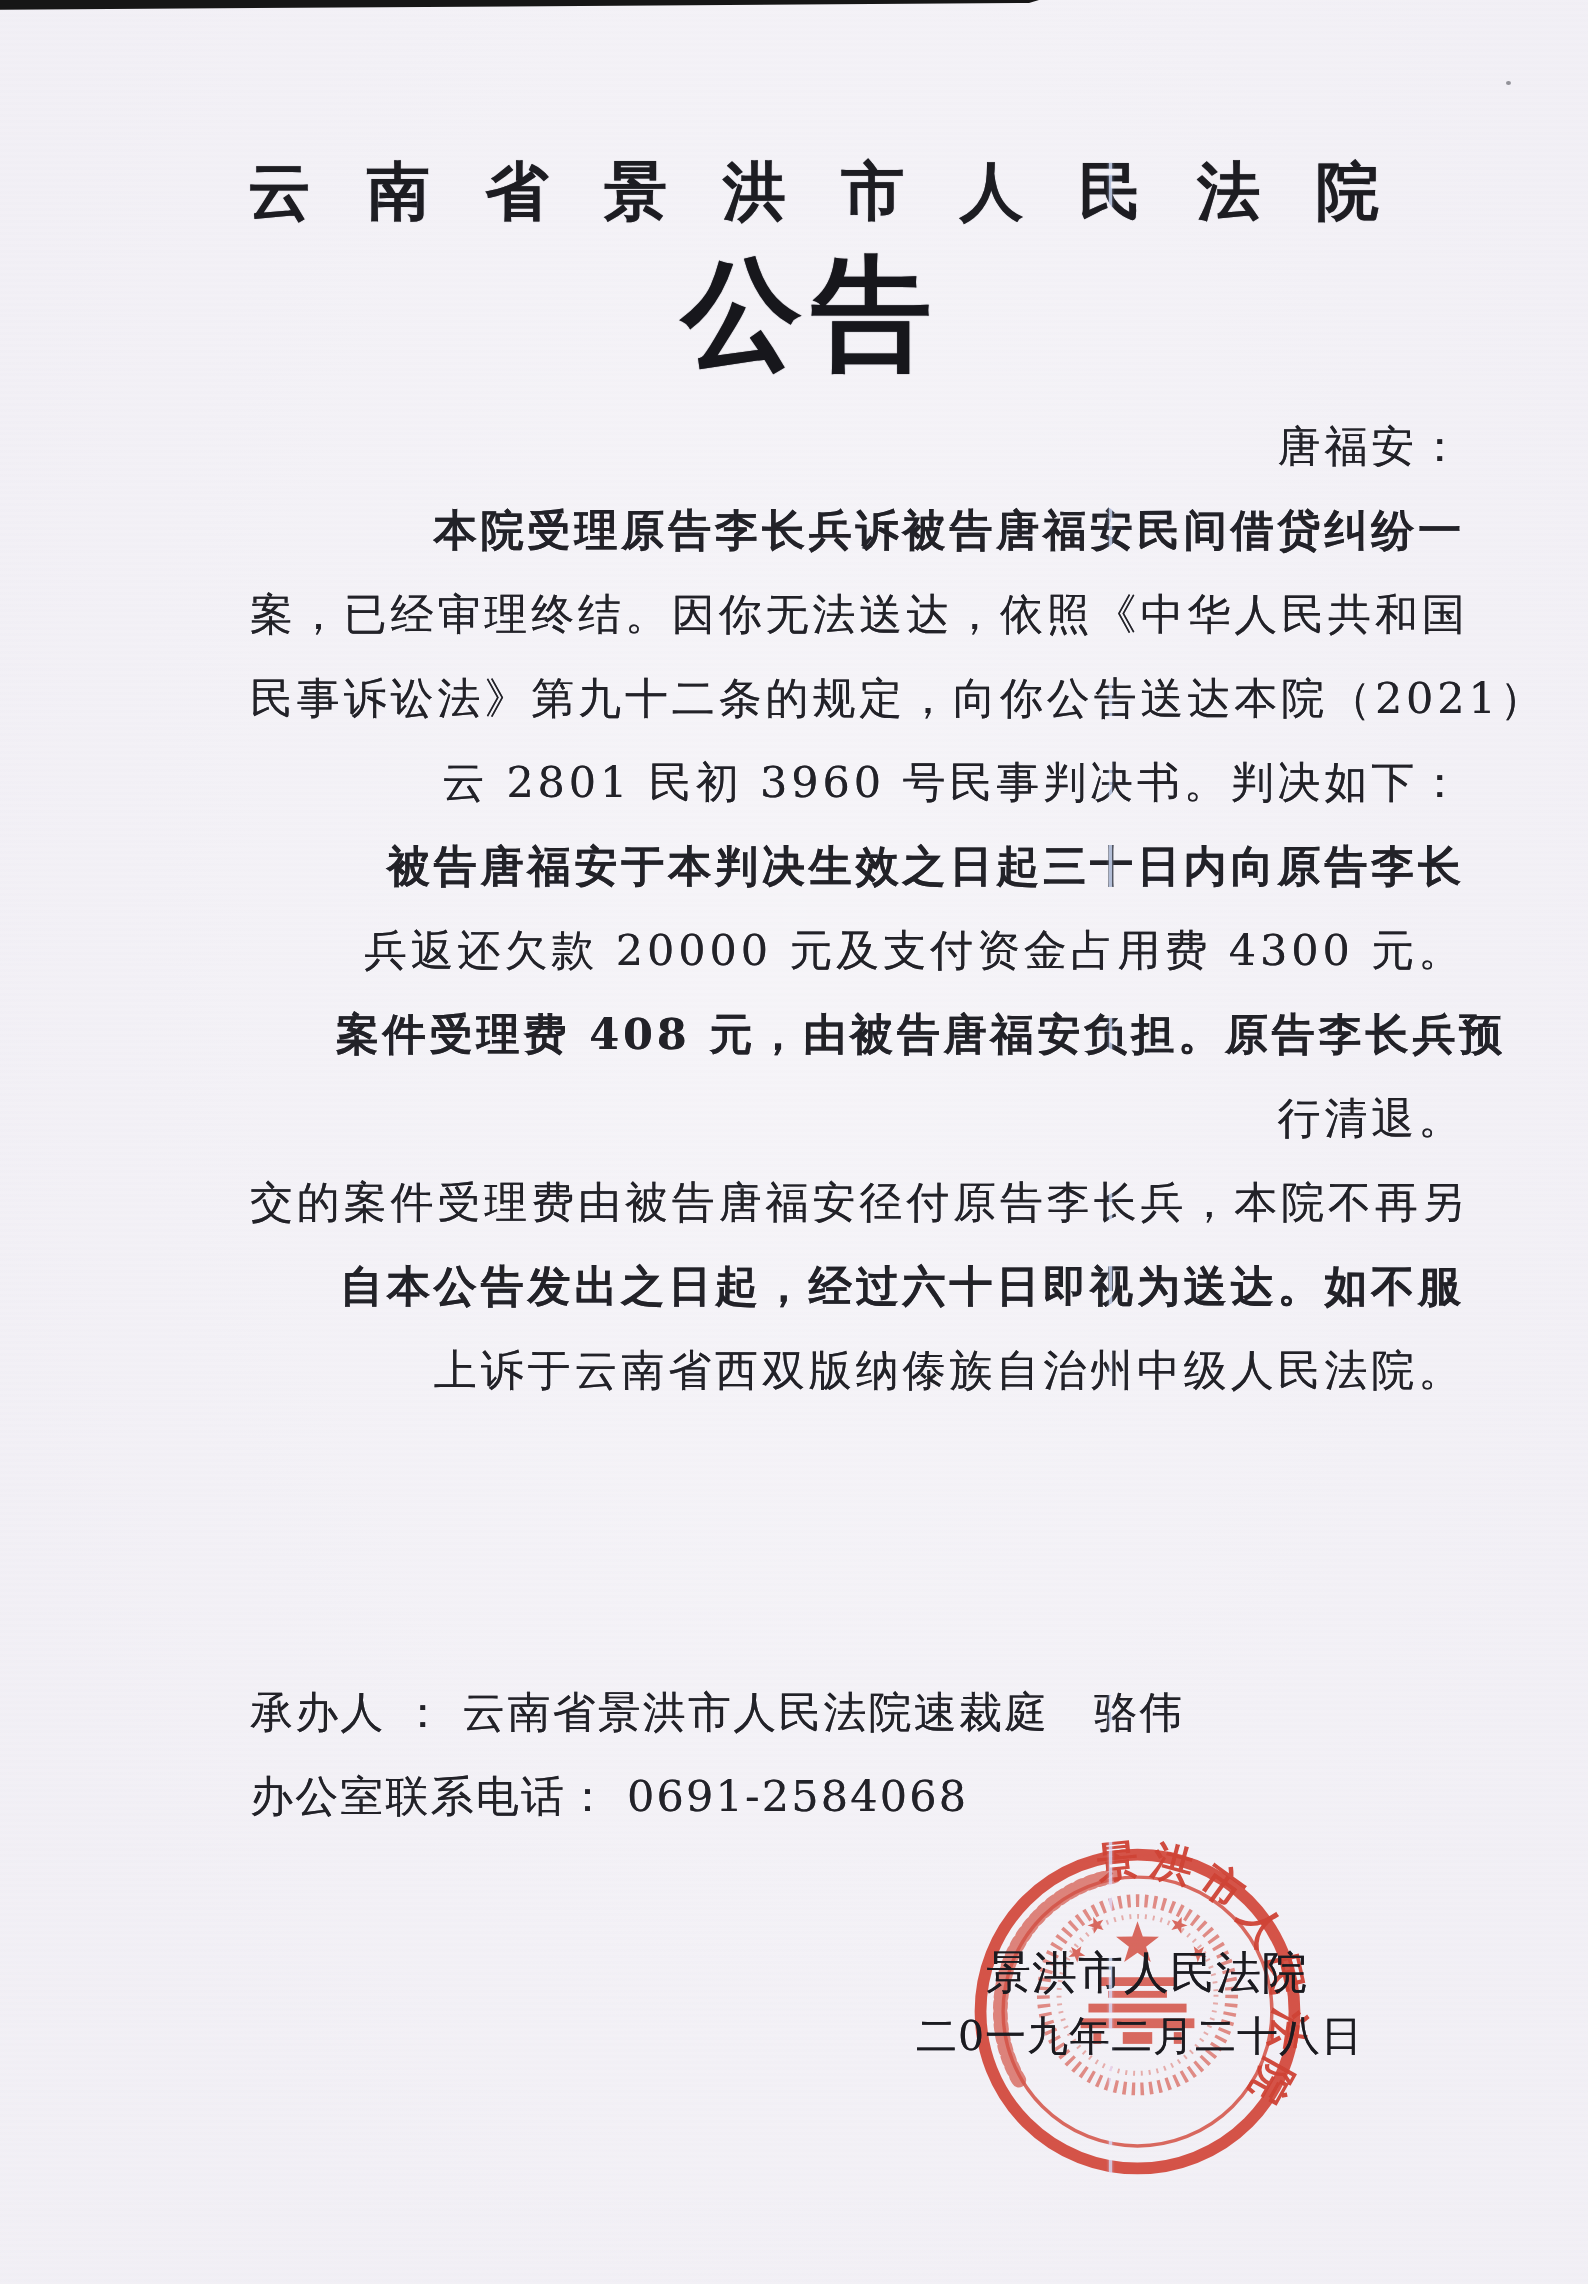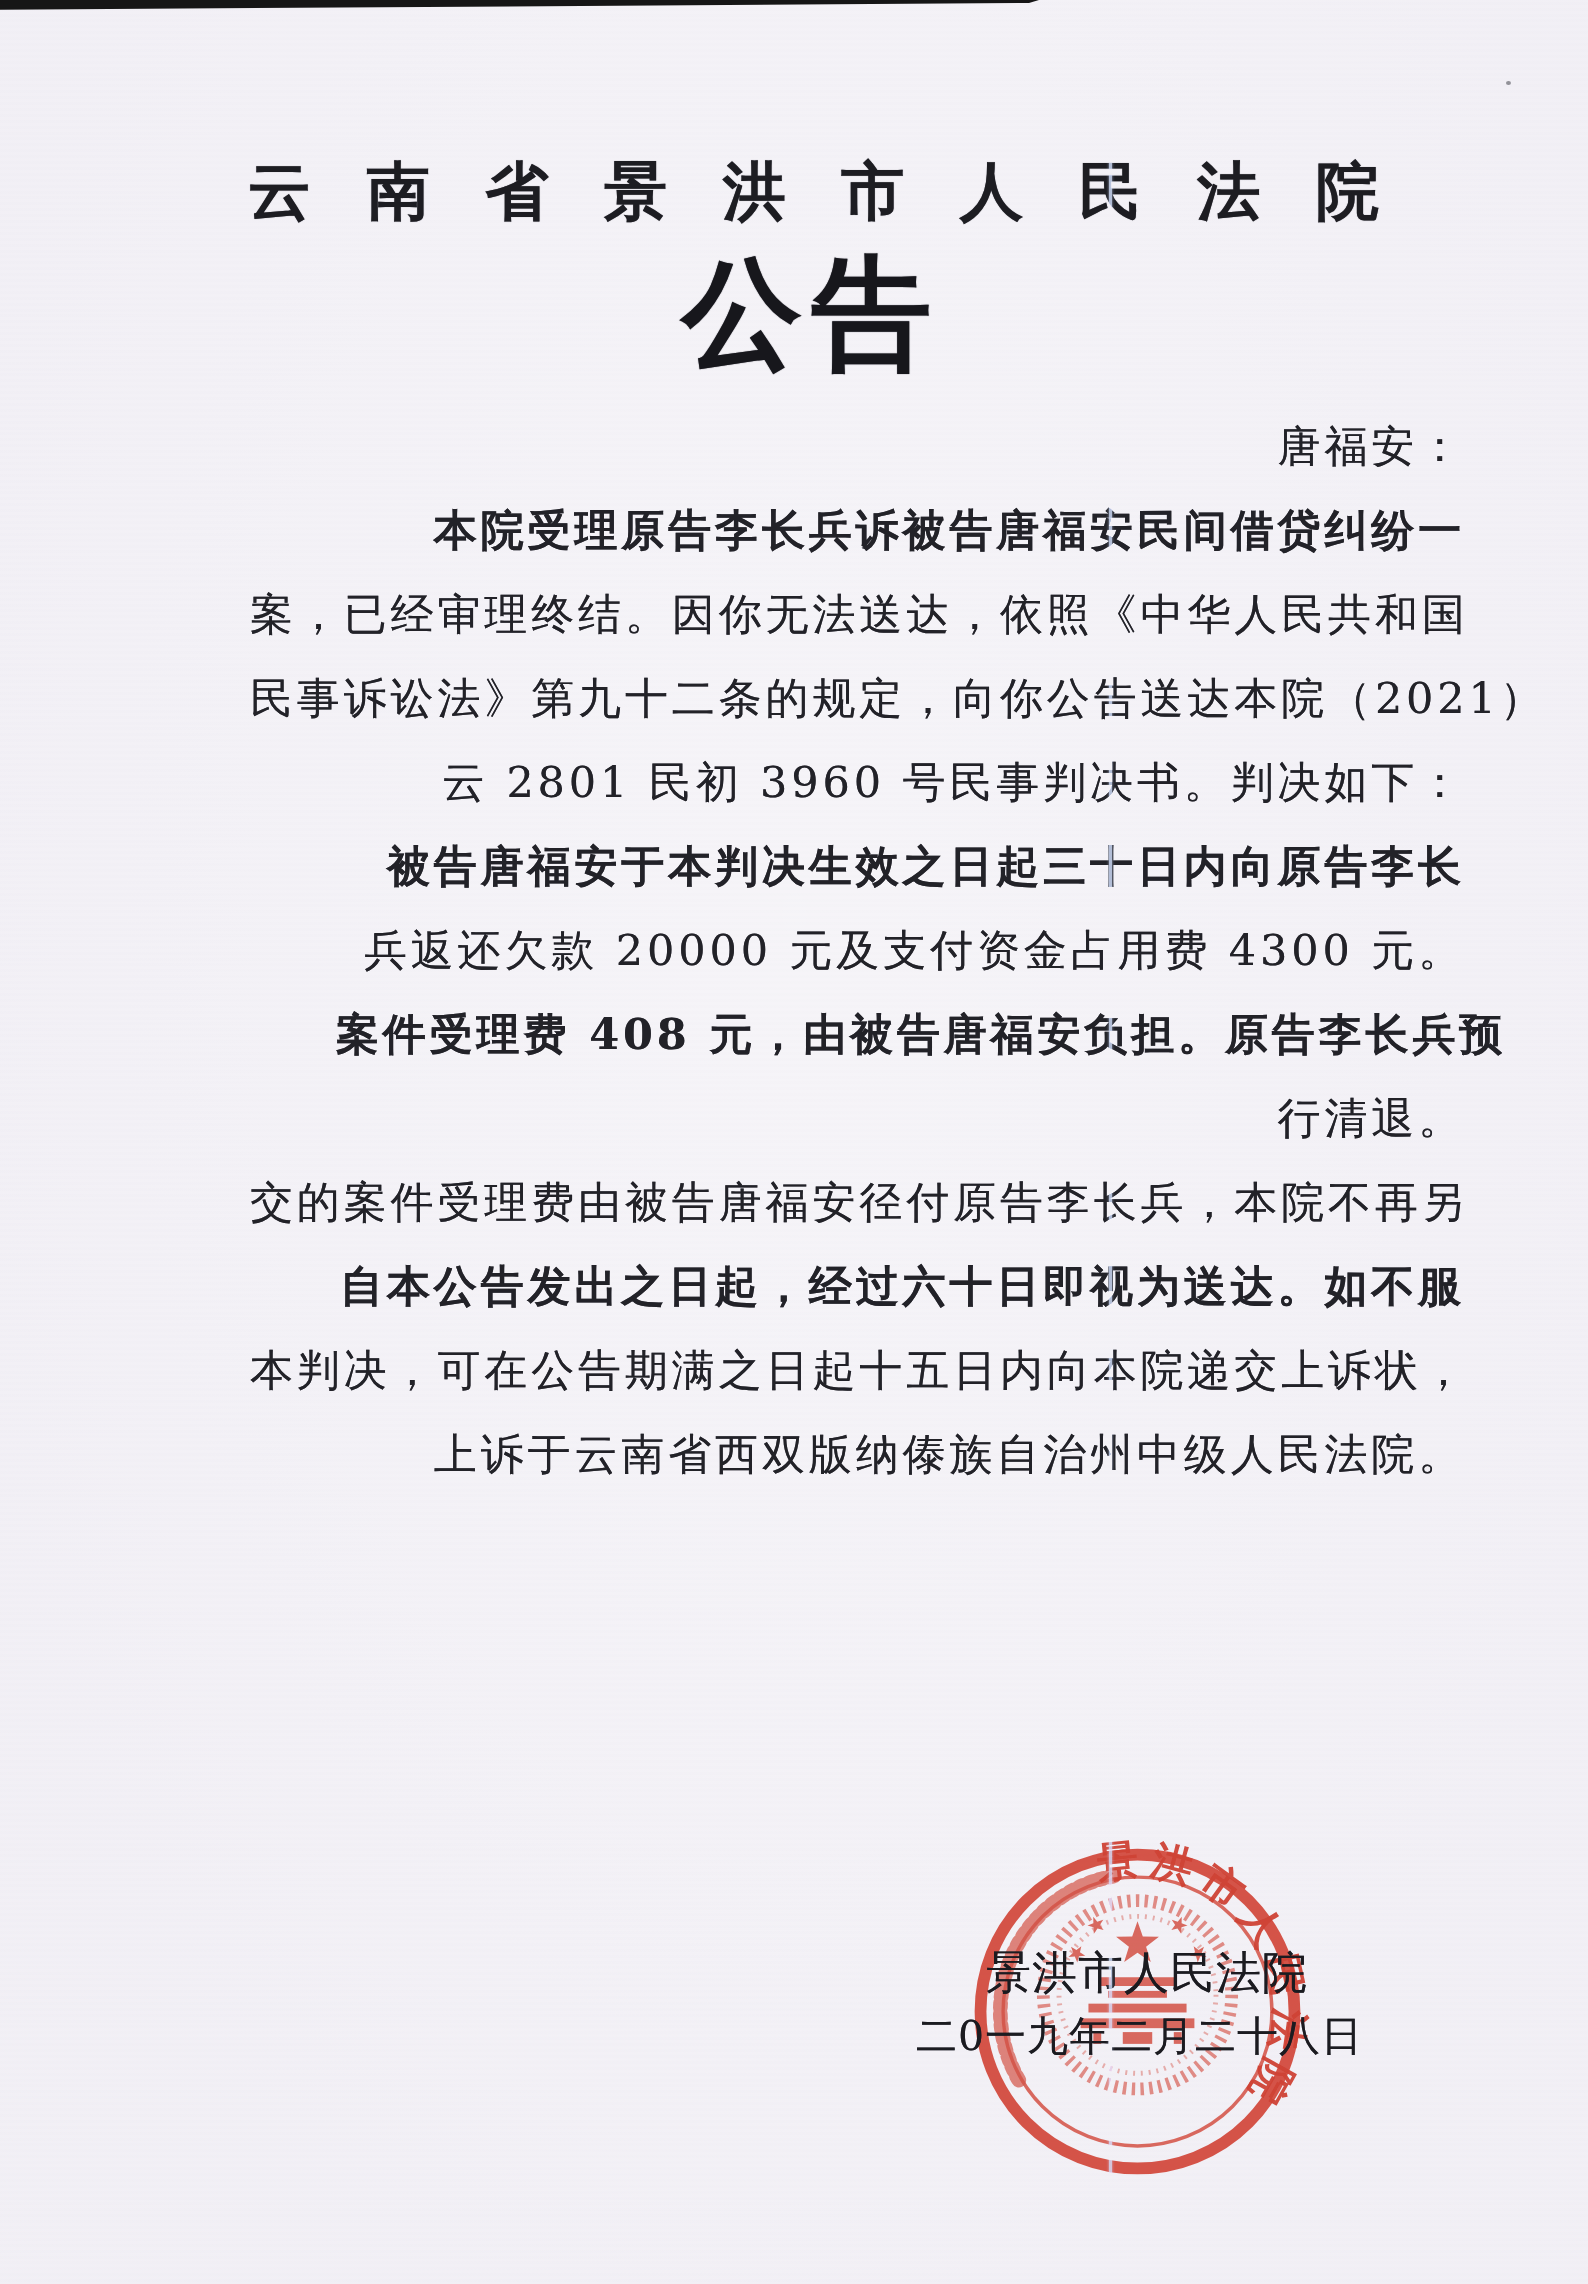--- a/index.html
+++ b/index.html
@@ -115,24 +115,27 @@
     <div class="body-line indent">本院受理原告李长兵诉被告唐福安民间借贷纠纷一</div>
     <div class="body-line">案，已经审理终结。因你无法送达，依照《中华人民共和国</div>
     <div class="body-line">民事诉讼法》第九十二条的规定，向你公告送达本院（2021）</div>
     <div class="body-line">云 2801 民初 3960 号民事判决书。判决如下：</div>
     <div class="body-line indent">被告唐福安于本判决生效之日起三十日内向原告李长</div>
     <div class="body-line">兵返还欠款 20000 元及支付资金占用费 4300 元。</div>
     <div class="body-line indent">案件受理费 408 元，由被告唐福安负担。原告李长兵预</div>
     <div class="body-line">行清退。</div>
     <div class="body-line">交的案件受理费由被告唐福安径付原告李长兵，本院不再另</div>
     <div class="body-line indent">自本公告发出之日起，经过六十日即视为送达。如不服</div>
-    <div class="body-line">本判决，可在公告期满之日起十五日内向本院递交上诉状，</div>
     <div class="body-line">上诉于云南省西双版纳傣族自治州中级人民法院。</div>
   </div>
 
+  <div class="doc-footer">
+    <div class="footer-line">承办人 ： 云南省景洪市人民法院速裁庭　骆伟</div>
+    <div class="footer-line">办公室联系电话： 0691-2584068</div>
+  </div>
 
   <svg class="seal-svg" viewBox="0 0 370 370">
     <defs>
       <path id="rimPath" d="M45,185 A140,140 0 1 1 325,185 A140,140 0 1 1 45,185" fill="none"></path>
       <path id="daiPath" d="M64,255 A140,140 0 0 1 161,47" fill="none"></path>
       <path id="starP" d="M0,-20 L4.7,-6.5 L19,-6.2 L7.6,2.5 L11.8,16.2 L0,8 L-11.8,16.2 L-7.6,2.5 L-19,-6.2 L-4.7,-6.5 Z"></path>
     </defs>
 
     <circle cx="185" cy="185" r="160" fill="none" stroke="#cf3a2b" stroke-width="12" opacity="0.92"></circle>
     <circle cx="185" cy="185" r="137" fill="none" stroke="#cf3a2b" stroke-width="3.5" opacity="0.8"></circle>

